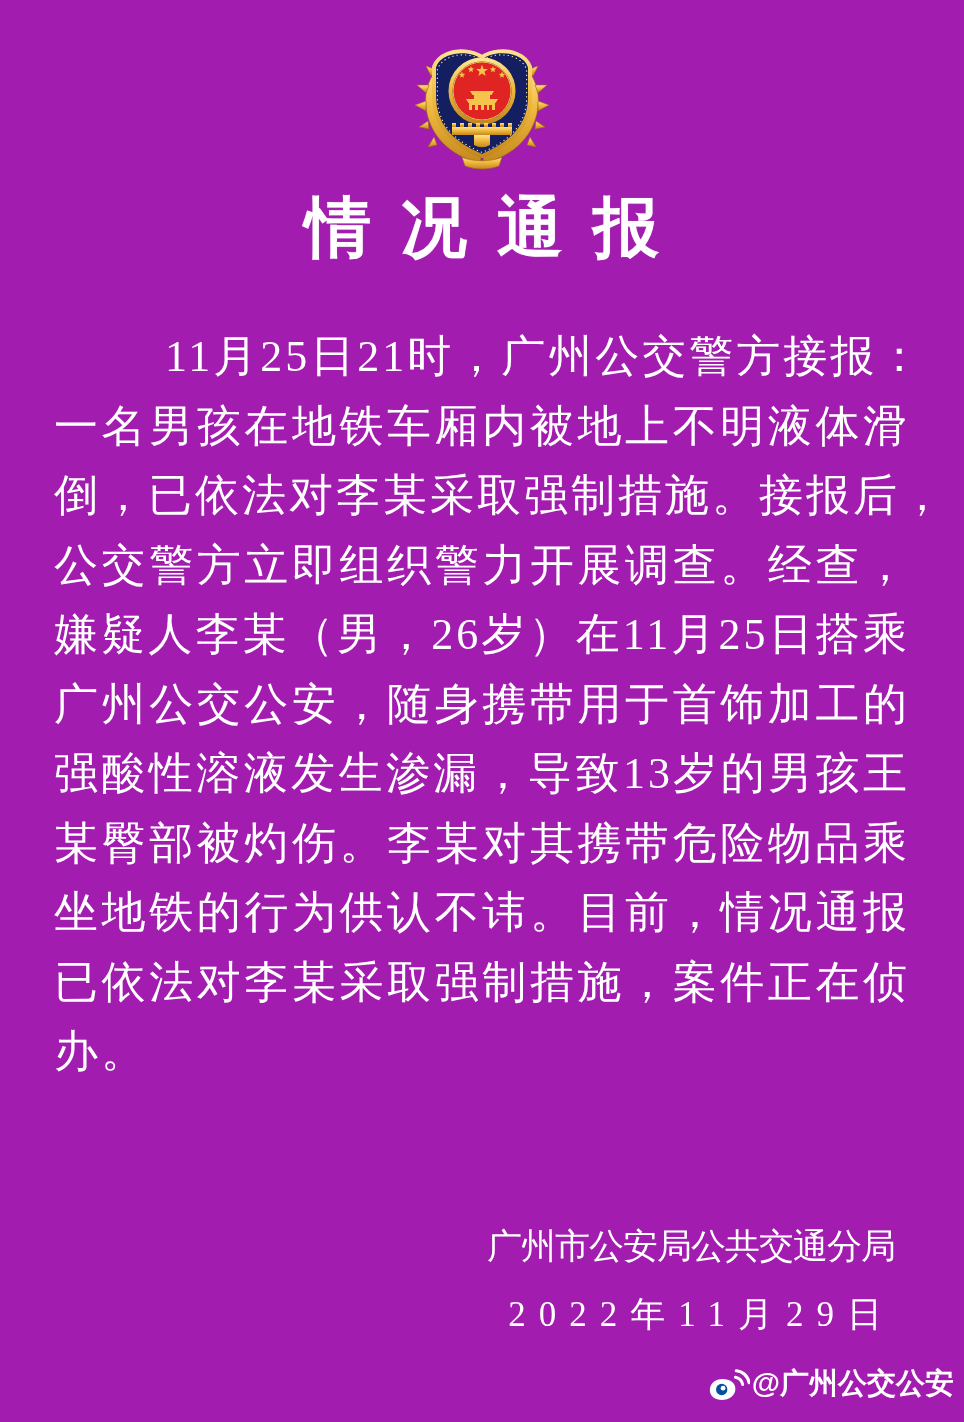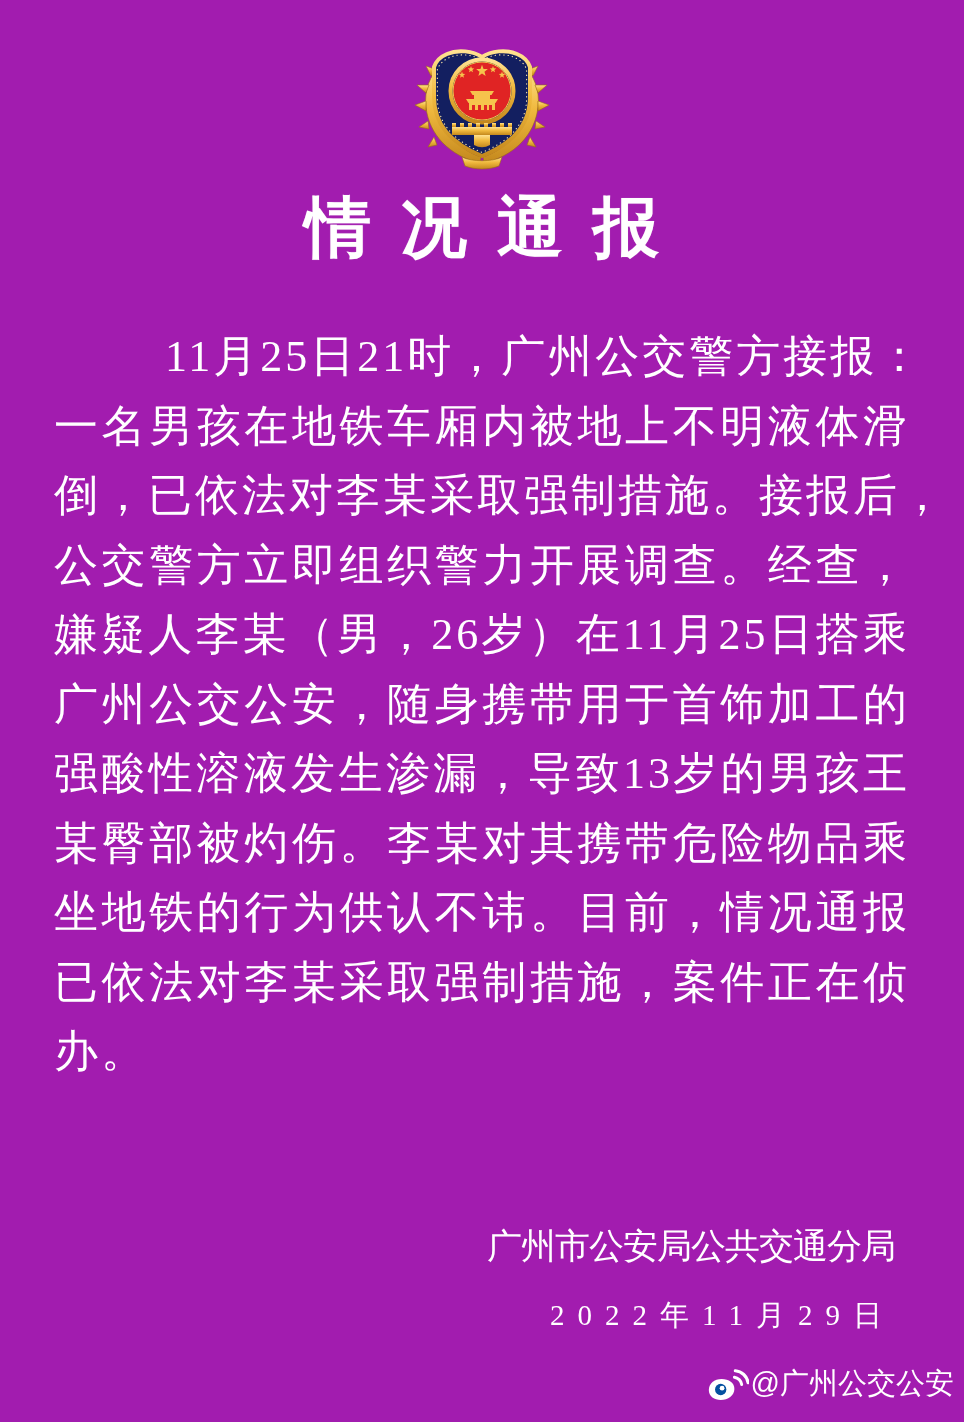--- a/index.html
+++ b/index.html
@@ -61,35 +61,36 @@
     text-align: right;
   }
   .sig-agency {
     font-size: 35px;
     letter-spacing: -1px;
     line-height: 46px;
     white-space: nowrap;
   }
   .sig-date {
     margin-top: 22px;
-    font-size: 29px;
+    font-size: 35px;
     letter-spacing: 13px;
     line-height: 46px;
     white-space: nowrap;
   }
   .watermark {
     position: absolute;
     top: 1364px;
     right: 10px;
     display: flex;
     align-items: center;
     gap: 2px;
     font-size: 29px;
     color: #ffffff;
     font-family: "Liberation Sans", sans-serif;
+    font-weight: bold;
   }
   .wm-icon { display: block; }
 </style>
 </head>
 <body>
 
 <div class="poster">
 
   <svg class="emblem" viewBox="0 0 140 130" aria-hidden="true">
     <defs>

